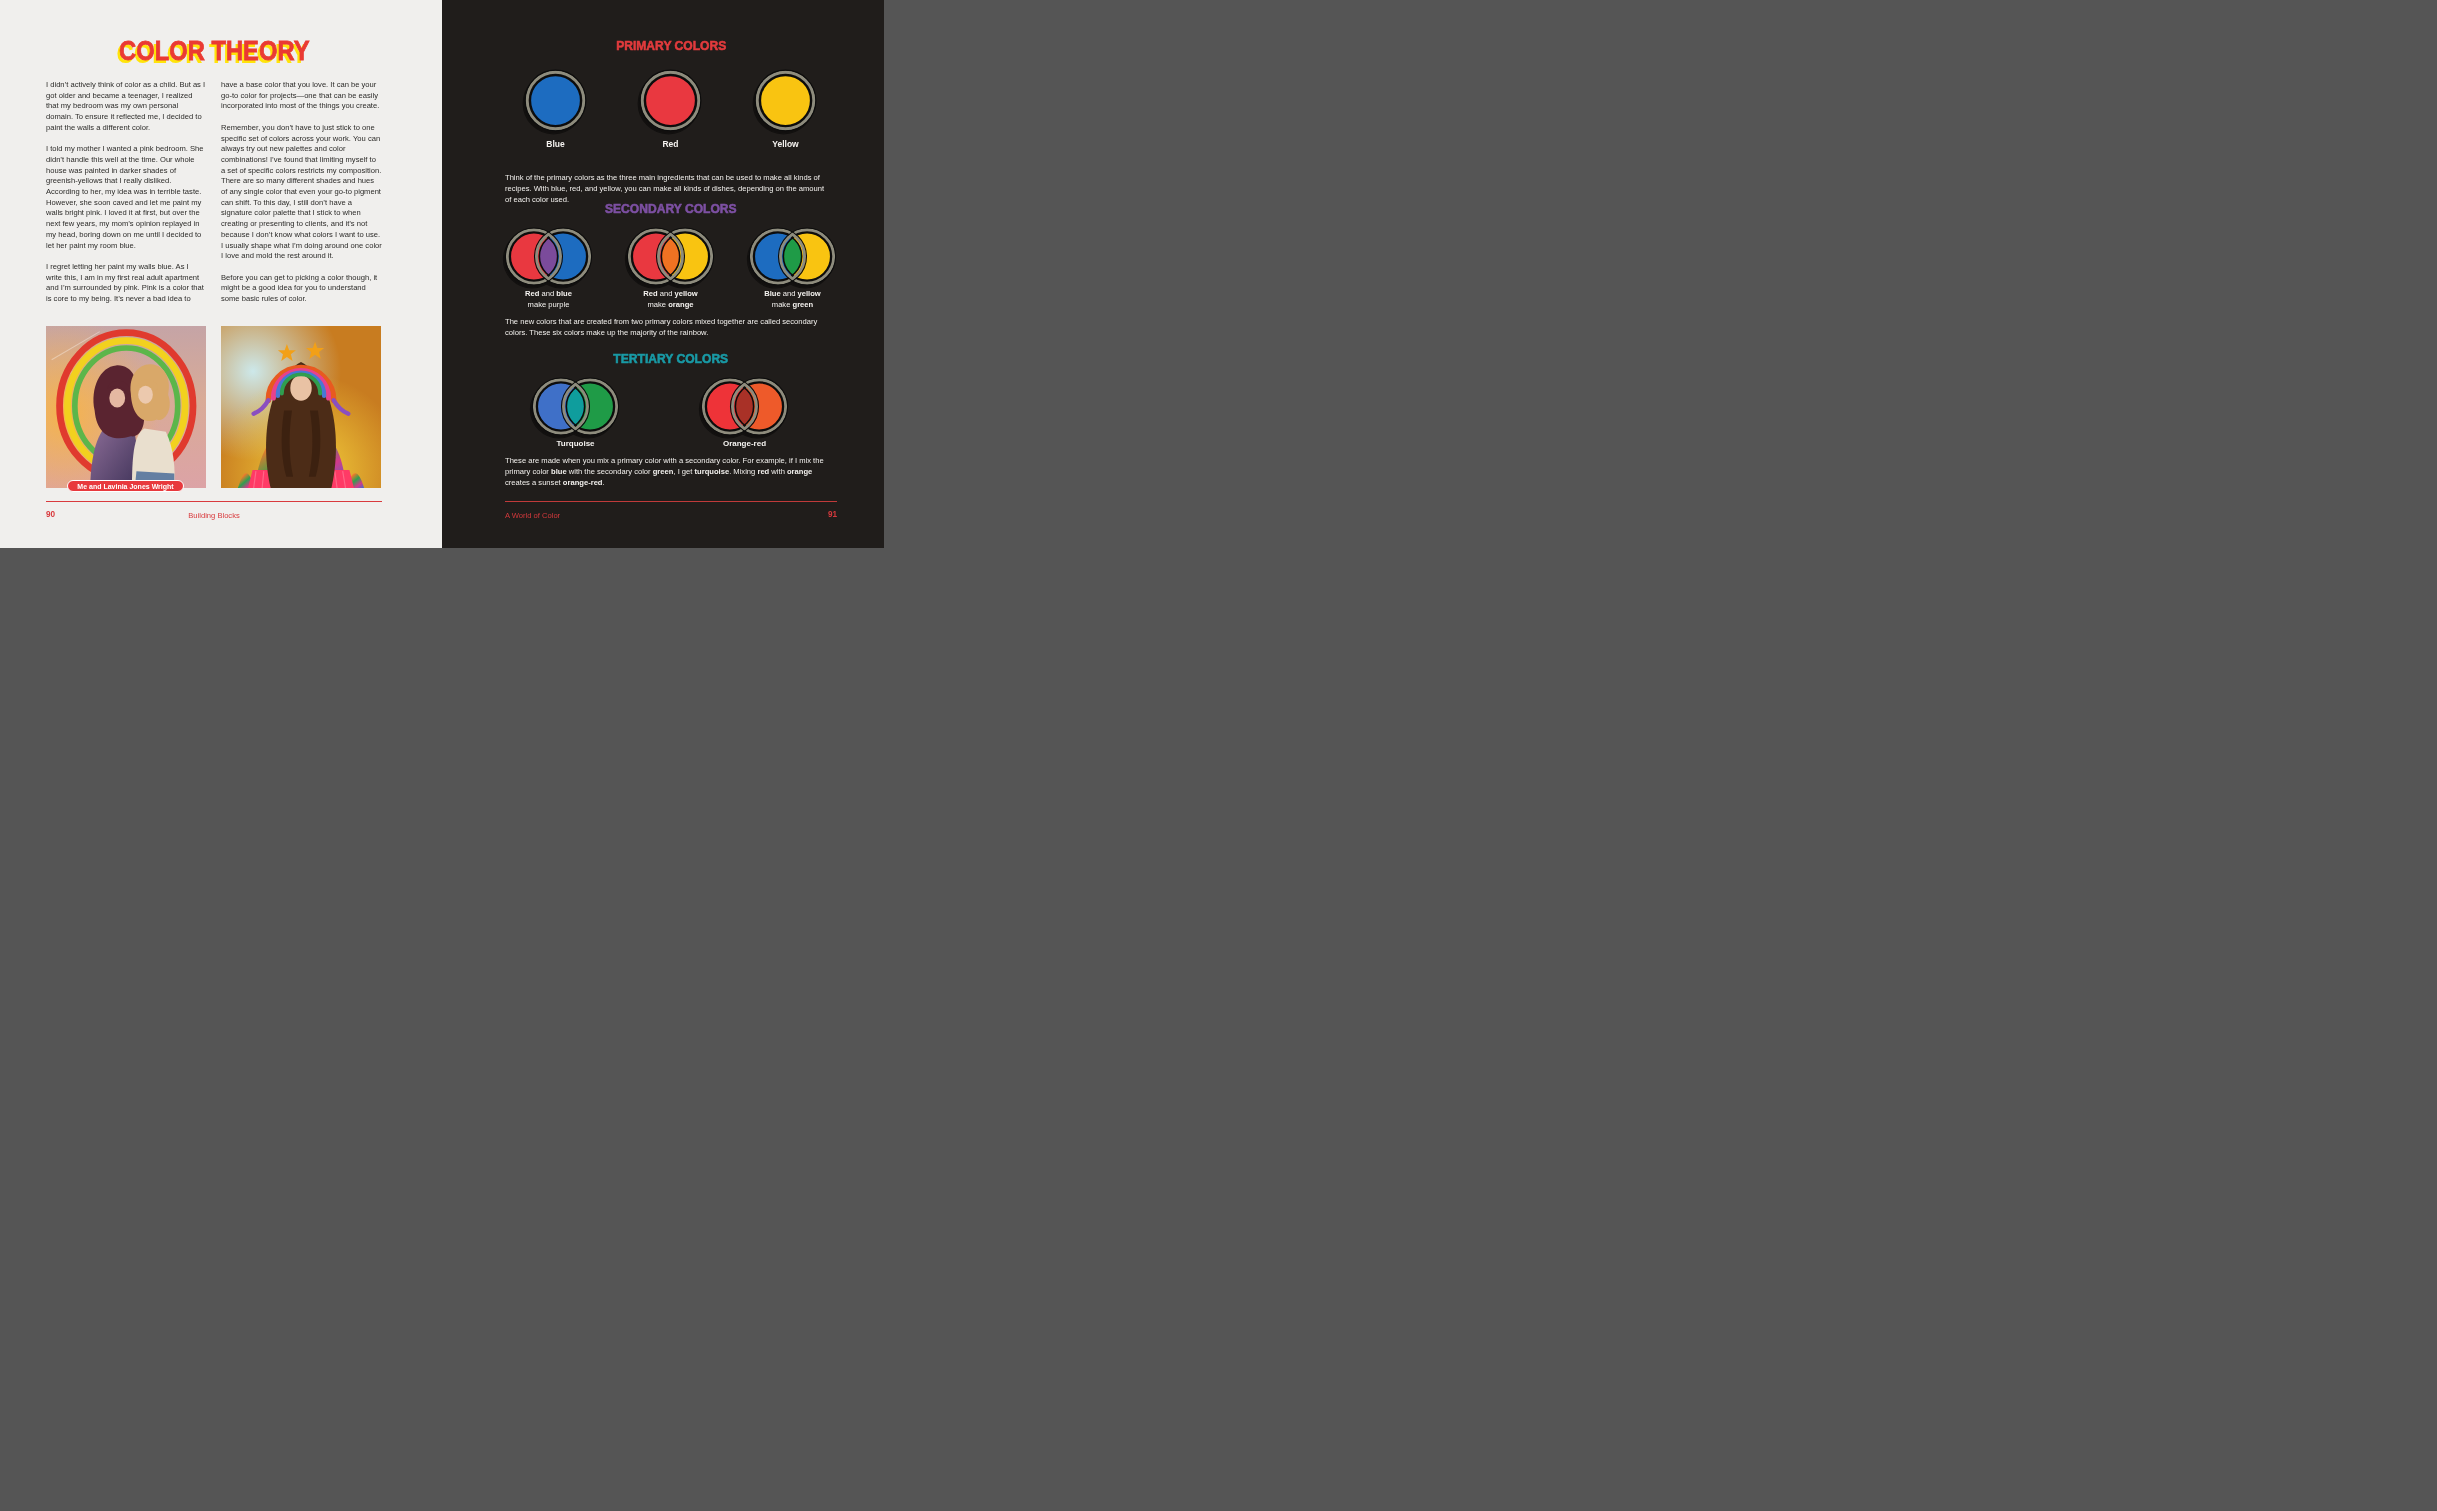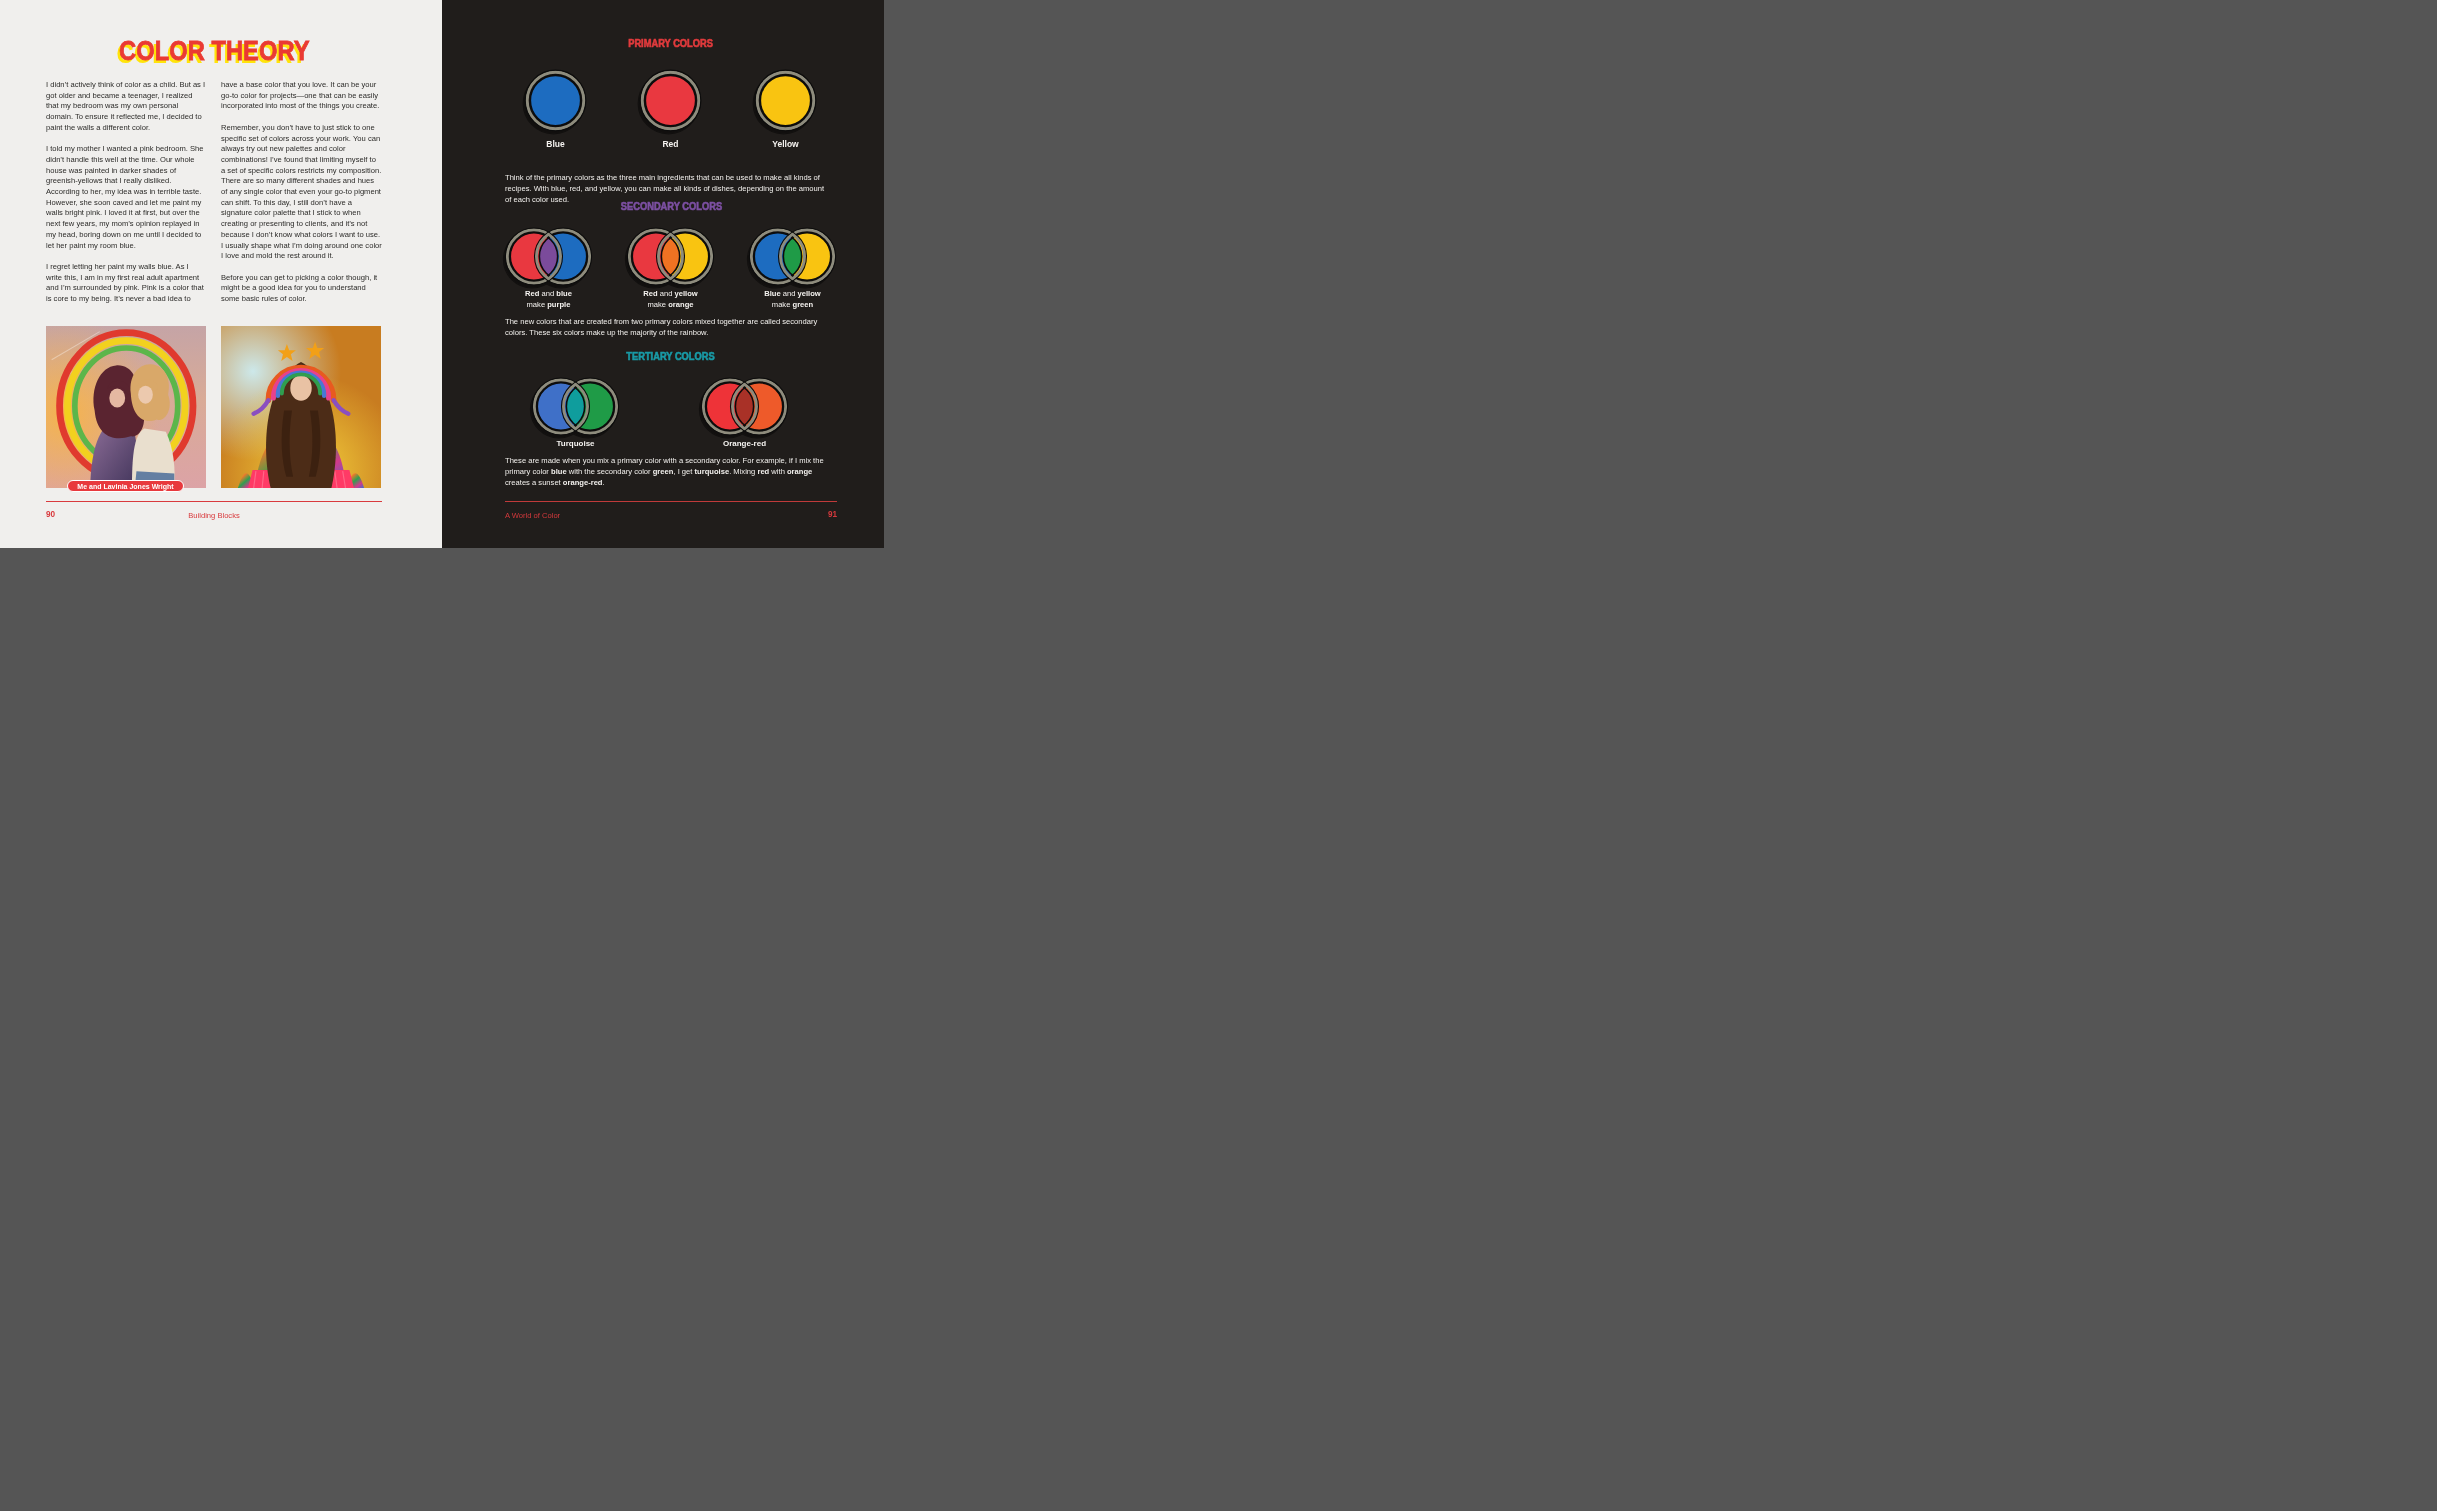--- a/index.html
+++ b/index.html
@@ -26,21 +26,21 @@
     background:#e8393d;border:1.1px solid #fff;border-radius:7.3px;box-sizing:border-box;
     display:flex;align-items:center;justify-content:center;
     color:#fff;font-weight:700;font-size:7px;}
   .rule-left{position:absolute;left:46px;top:501px;width:336px;height:1.1px;background:#d93a3d;}
   .footer-left{position:absolute;left:46px;top:510px;width:336px;height:11.3px;color:#d93a3d;font-size:7.6px;}
   .pagenum-left{position:absolute;left:0;top:0;font-weight:700;font-size:8.2px;}
   .chapter-left{position:absolute;left:0;top:0.6px;width:100%;text-align:center;}
 
   
   .sec-heading{position:absolute;left:63px;width:332px;text-align:center;
-    font-size:10px;font-weight:700;-webkit-text-stroke:0.6px currentColor;}
+    font-size:13px;font-weight:700;-webkit-text-stroke:0.6px currentColor;}
   .sec-heading > span{display:inline-block;transform:scaleX(.93);}
   .h-primary{top:38px;}
   .h-secondary{top:201px;}
   .h-tertiary{top:351px;}
   .swatch{position:absolute;top:68px;width:65px;height:65px;}
   .swatch svg, .venn svg{display:block;width:100%;height:100%;
     filter:drop-shadow(-1.7px 3.4px 0 rgba(0,0,0,.45));}
   .swatch-label{position:absolute;top:139px;width:79px;text-align:center;
     color:#f5f3f0;font-weight:700;font-size:8.5px;}
   .rp-body{position:absolute;left:63px;width:320px;color:#f2f0ed;
@@ -278,21 +278,21 @@
           <circle cx="117" cy="62" r="44" fill="none" stroke="#0c0c0c" stroke-width="3"></circle>
           <circle cx="63" cy="62" r="49.5" fill="none" stroke="#8e8c7d" stroke-width="5.5"></circle>
           <circle cx="117" cy="62" r="49.5" fill="none" stroke="#8e8c7d" stroke-width="5.5"></circle>
           <circle cx="63" cy="62" r="53" fill="none" stroke="#0c0c0c" stroke-width="2"></circle>
           <circle cx="117" cy="62" r="53" fill="none" stroke="#0c0c0c" stroke-width="2"></circle>
         </svg>
       </div>
 
     <div class="venn-cap" style="left:53px;text-align:center;">
       <div><span class="bseg" style="font-weight: 700;">Red</span><span class="bseg"> and </span><span class="bseg" style="font-weight: 700;">blue</span></div>
-      <div><span class="bseg">make </span><span class="bseg" style="font-weight: 700;">purple</span></div>
+      <div><span class="bseg">make </span><span class="bseg" style="font-weight: 400;">purple</span></div>
     </div>
     <div class="venn-cap" style="left:175px;">
       <div><span class="bseg" style="font-weight: 700;">Red</span><span class="bseg"> and </span><span class="bseg" style="font-weight: 700;">yellow</span></div>
       <div><span class="bseg">make </span><span class="bseg" style="font-weight: 700;">orange</span></div>
     </div>
     <div class="venn-cap" style="left:297px;">
       <div><span class="bseg" style="font-weight: 700;">Blue</span><span class="bseg"> and </span><span class="bseg" style="font-weight: 700;">yellow</span></div>
       <div><span class="bseg">make </span><span class="bseg" style="font-weight: 700;">green</span></div>
     </div>
 

